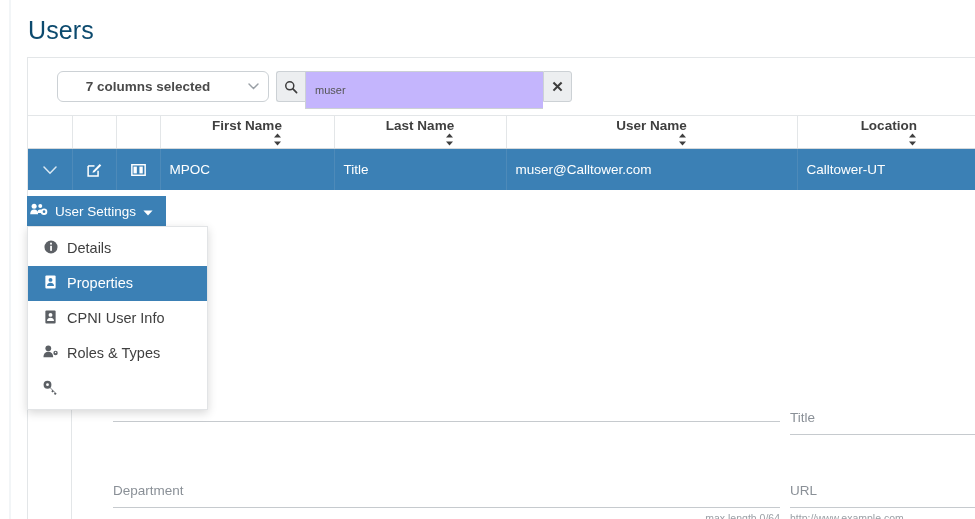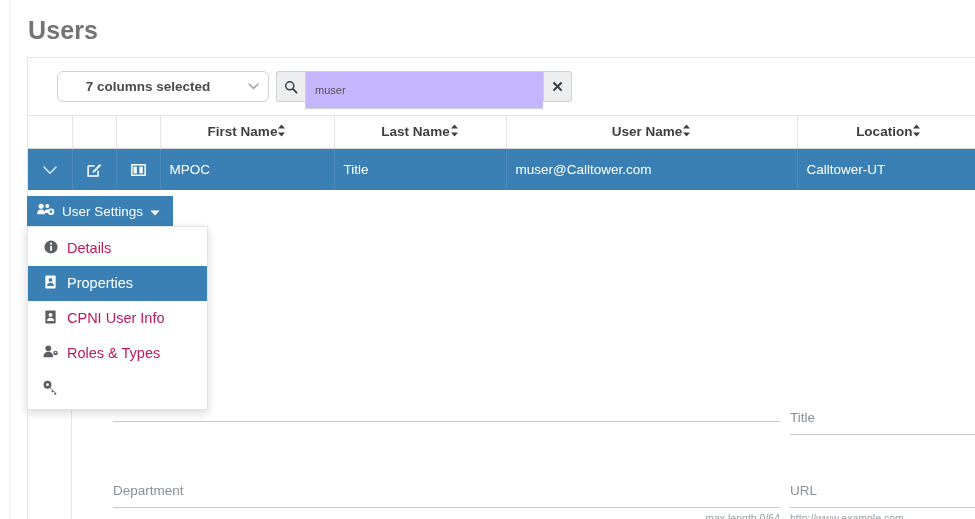--- a/index.html
+++ b/index.html
@@ -33,22 +33,22 @@
     left: 9px; top: 0;
     width: 2px; height: 519px;
     background: #f2f5f7;
   }
 
   
   .page-title {
     position: absolute;
     left: 28px; top: 16px;
     font-size: 25px;
-    font-weight: 700;
-    color: #737373;
+    font-weight: 400;
+    color: #0c4a6e;
     letter-spacing: 0.1px;
   }
 
   
   .card {
     position: absolute;
     left: 27px; top: 57px;
     right: -6px;
     height: 450px;
     background: #ffffff;
@@ -153,21 +153,22 @@
     border-right: 1px solid #e3e6e8;
     border-bottom: 1px solid #d5d9dc;
     font-size: 13.5px;
     font-weight: bold;
     color: #3f3f3f;
     text-align: center;
     white-space: nowrap;
   }
   .grid th .th-inner {
     display: inline-flex;
-    align-items: flex-start;
+    align-items: flex-end;
+    flex-direction: column;
   }
   .grid td {
     height: 42px;
     border-right: 1px solid #4d8ab9;
     font-size: 13.5px;
     color: #ffffff;
     padding: 0 9px;
     white-space: nowrap;
     overflow: hidden;
     text-overflow: ellipsis;
@@ -188,21 +189,21 @@
   .user-settings-btn {
     position: absolute;
     left: 27px; top: 196px;
     height: 30px;
     background: #3b80b5;
     color: #ffffff;
     border: none;
     display: flex;
     align-items: center;
     gap: 7px;
-    padding: 0 13px 0 10px;
+    padding: 0 13px 0 3px;
     font-size: 13.5px;
     font-family: "Liberation Sans", sans-serif;
     cursor: pointer;
     z-index: 40;
   }
 
   
   .menu {
     position: absolute;
     left: 27px; top: 226px;
@@ -212,21 +213,21 @@
     box-shadow: 0 3px 9px rgba(0,0,0,0.16);
     z-index: 50;
     padding: 4px 0 6px 0;
   }
   .menu-item {
     display: flex;
     align-items: flex-start;
     gap: 8px;
     padding: 8px 10px 8px 14px;
     font-size: 14.5px;
-    color: #be185d;
+    color: #404040;
     cursor: pointer;
     line-height: 19px;
   }
   .menu-item.active {
     background: #3b80b5;
     color: #ffffff;
   }
   .menu-item .mi-icon {
     flex: 0 0 auto;
     width: 17px;

